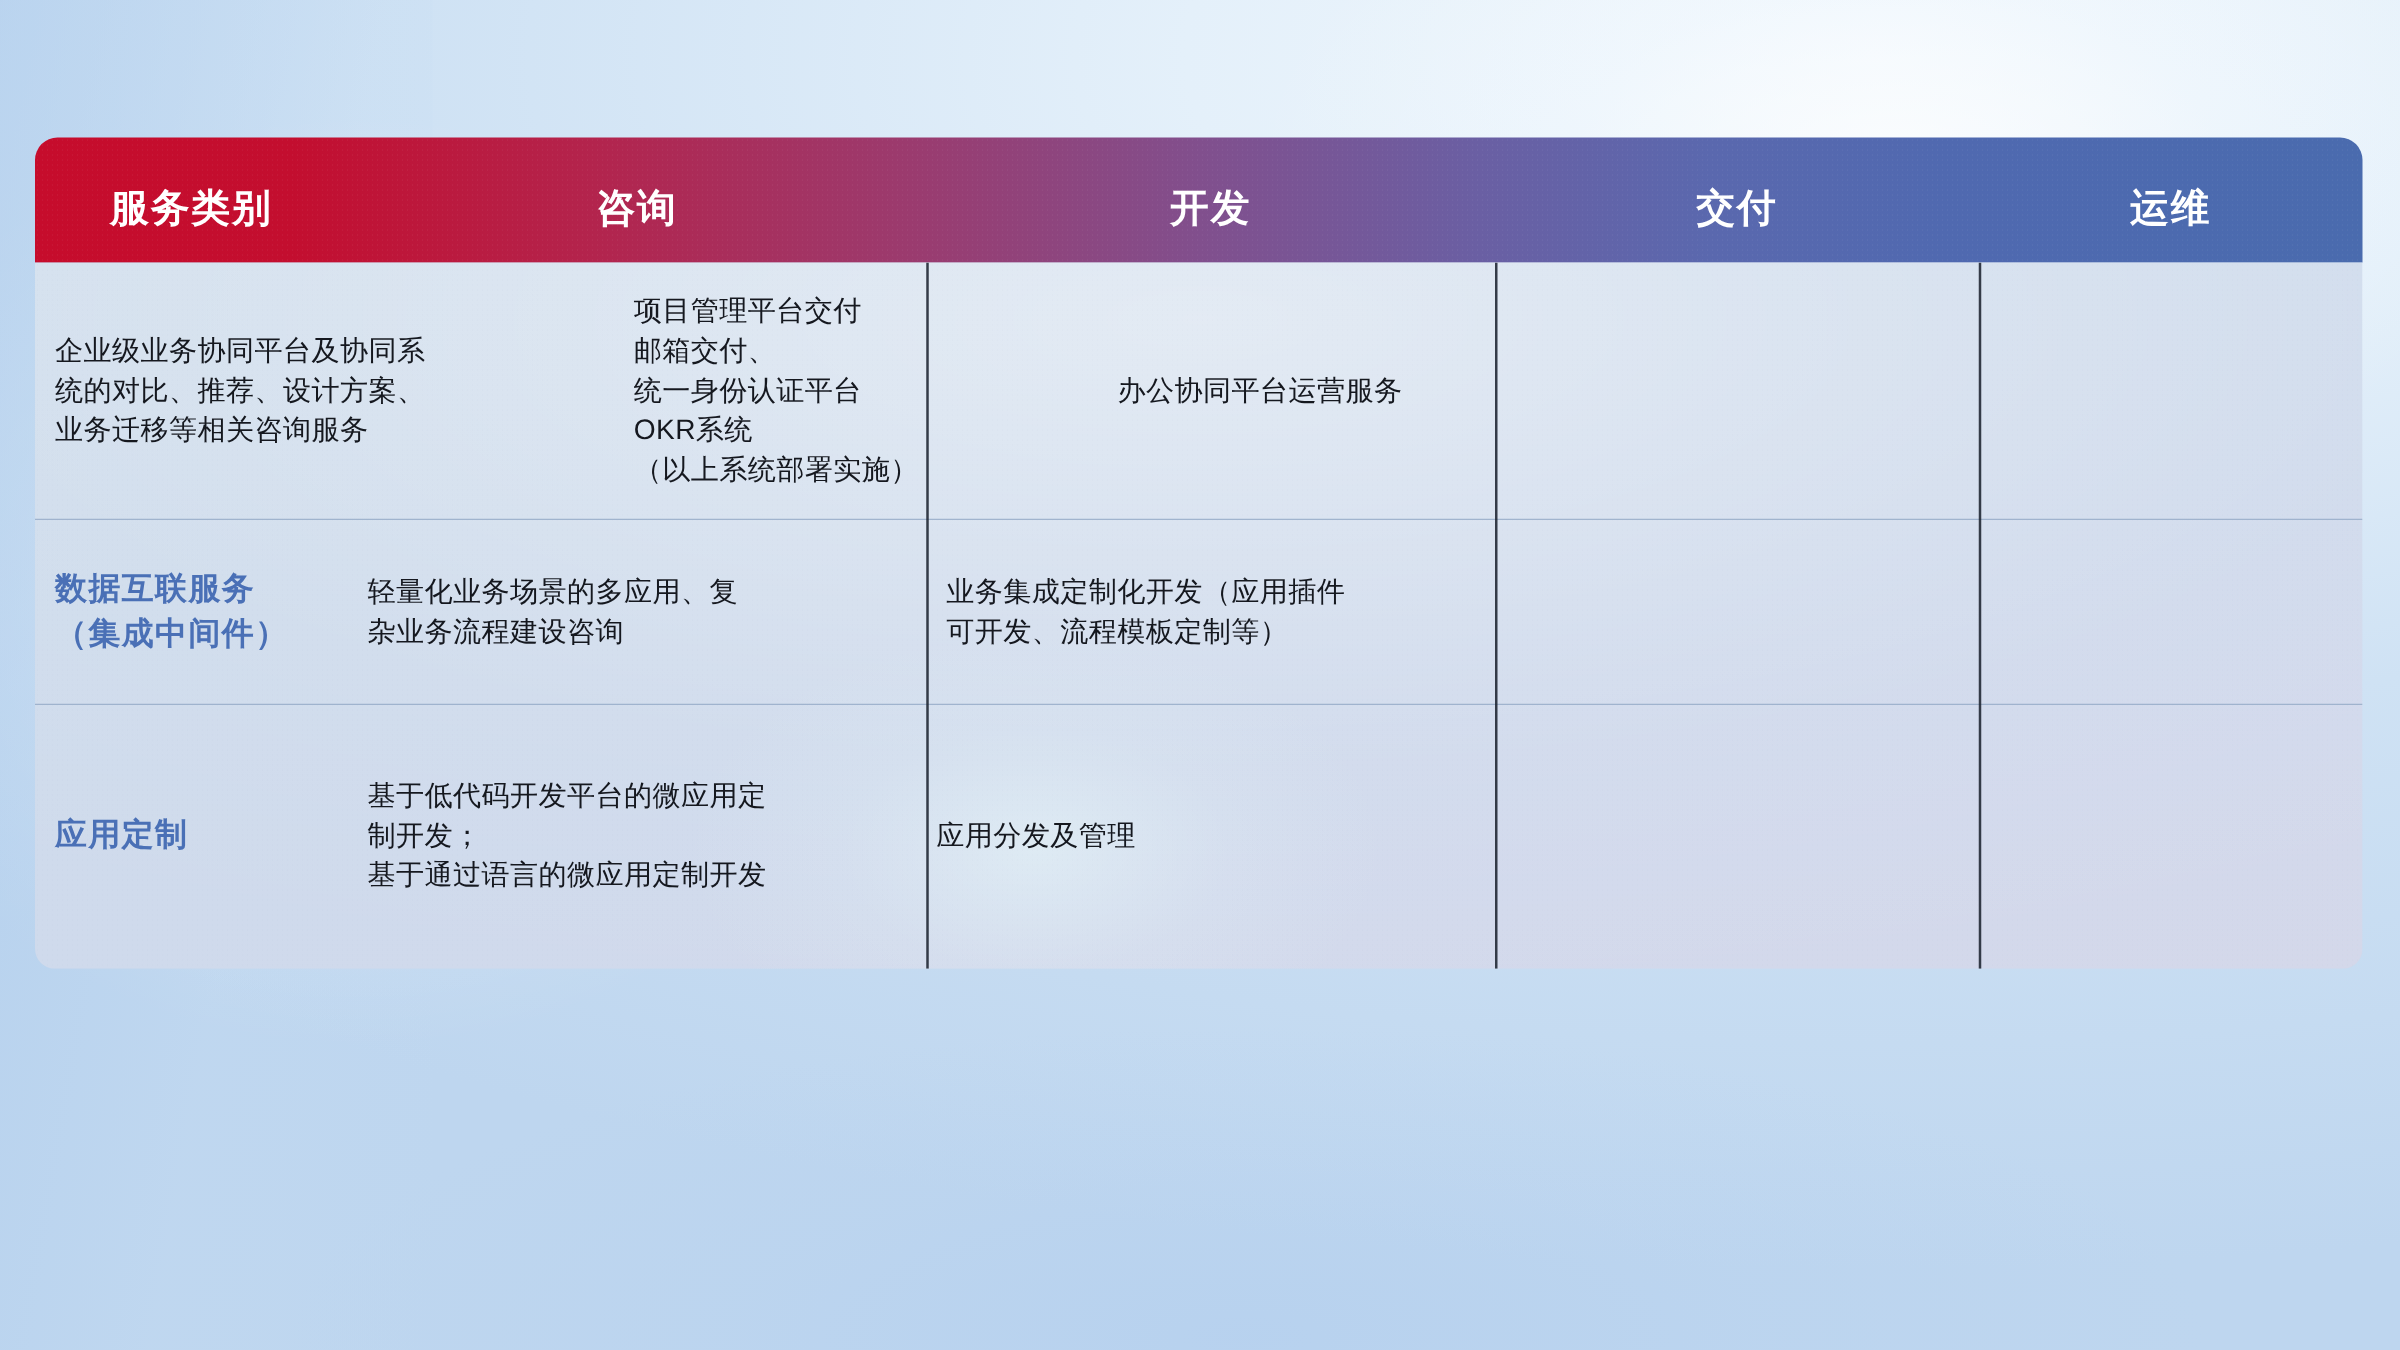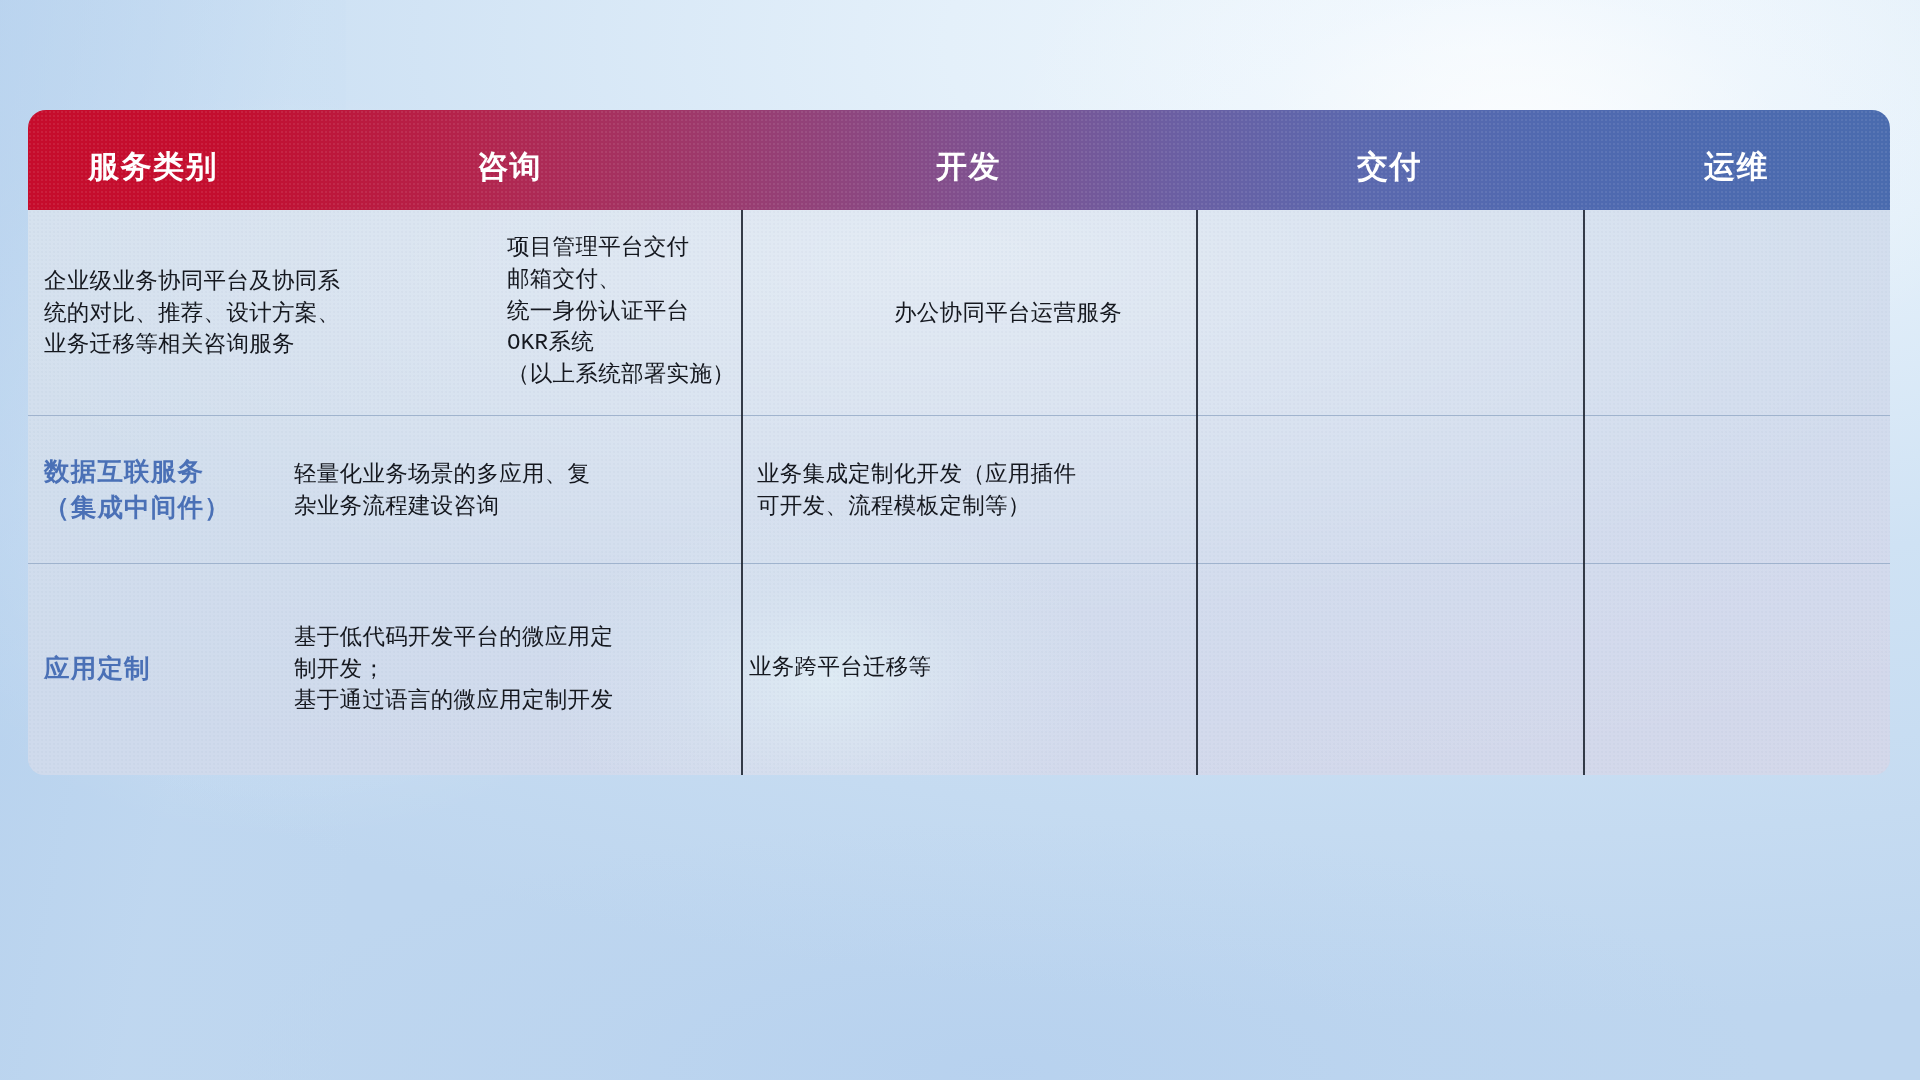--- a/index.html
+++ b/index.html
@@ -172,21 +172,21 @@
     font-weight: bold;
     font-size: 25.5px;
     letter-spacing: 1.2px;
     line-height: 1.38;
   }
 
   
   .c0 { width: 250px; }
   .c1 { width: 463px; }
   .c2 { width: 455px; }
-  .c3 { width: 387px; font-family: Liberation Mono, monospace; }
+  .c3 { width: 387px; }
   .c4 { width: 307px; }
 
   #row-0 { height: 205px; }
   #row-1 { height: 148px; }
   #row-2 { height: 210px; }
 </style>
 </head>
 <body>
 
 <div id="bg-base"></div>
@@ -232,18 +232,18 @@
 可开发、流程模板定制等）</div>
       <div class="cell c3"></div>
       <div class="cell c4"></div>
     </div>
 
     <div class="row" id="row-2">
       <div class="cell label c0">应用定制</div>
       <div class="cell c2">基于低代码开发平台的微应用定
 制开发；
 基于通过语言的微应用定制开发</div>
-      <div class="cell c3">业务跨平台迁移等</div>
+      <div class="cell c3">应用分发及管理</div>
       <div class="cell c4"></div>
     </div>
 
   </div>
 </div>
 
 </body></html>

